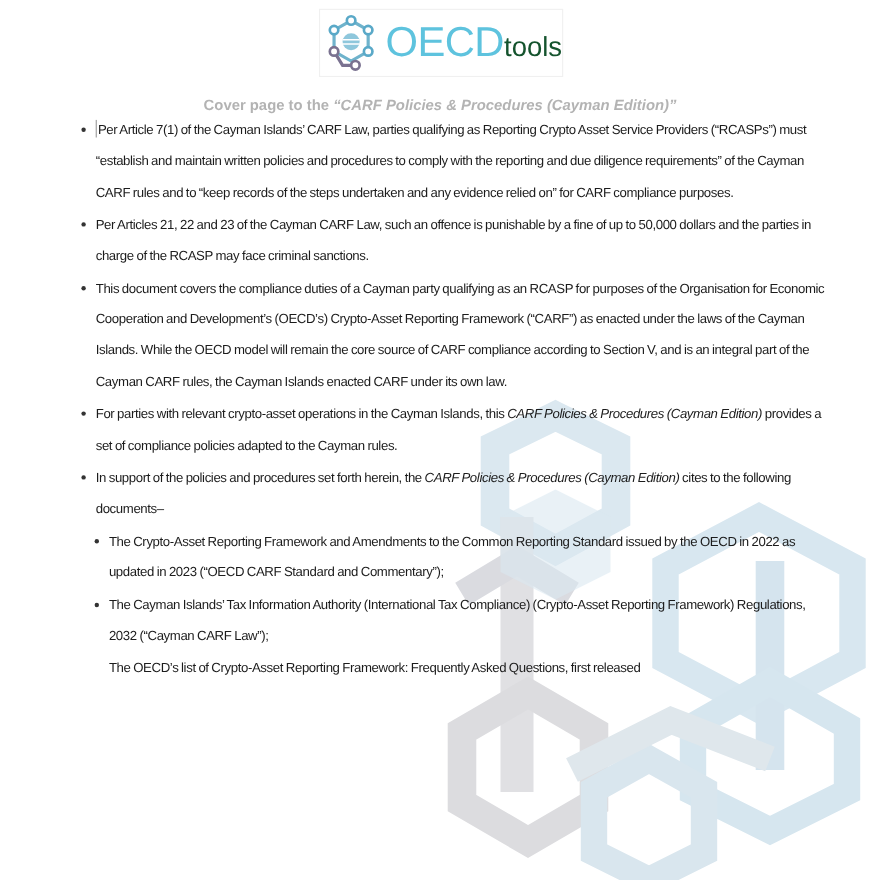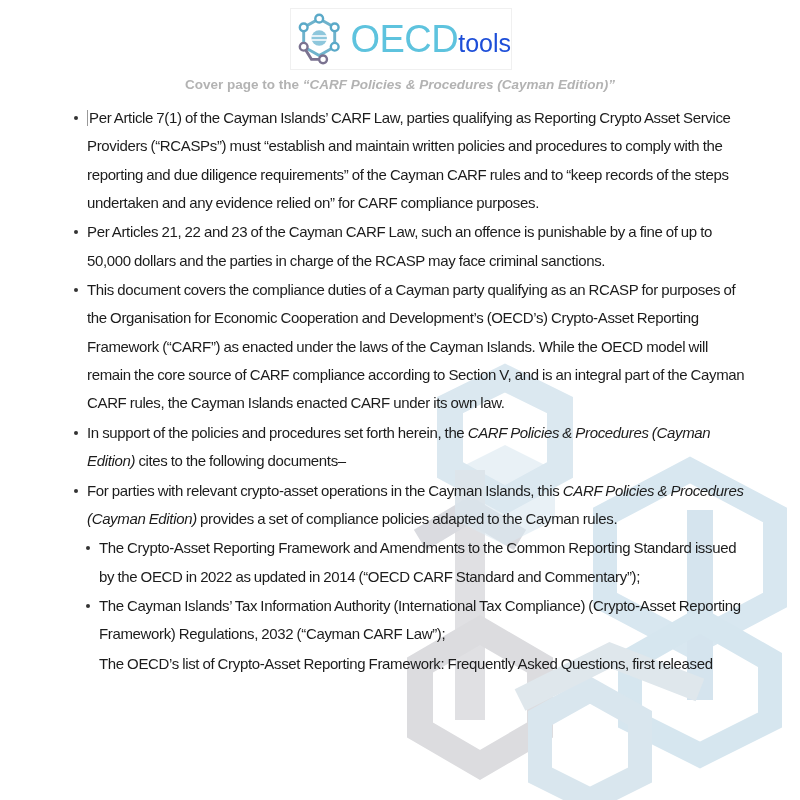--- a/index.html
+++ b/index.html
@@ -11,30 +11,30 @@
   }
   .watermark { position: absolute; left: 0; top: 0; width: 800px; height: 800px; z-index: 0; pointer-events: none; }
   .page { position: relative; z-index: 1; }
   .logo {
     position: absolute; left: 290px; top: 8px; width: 220px; height: 60px;
     border: 1px solid #f0f0f0; background: rgba(255,255,255,0.9);
     display: flex; align-items: center;
   }
   .logo svg { margin-left: 3px; }
   .logo-text { margin-left: 6px; color: #5ec3de; font-size: 38px; letter-spacing: -0.5px; line-height: 1; font-weight: normal; }
-  .logo-text .tools { font-size: 25px; color: #1d4ed8; letter-spacing: 0; }
+  .logo-text .tools { font-size: 25px; color: #14532d; letter-spacing: 0; }
   .subtitle {
-    position: absolute; left: 0; width: 800px; top: 77px; text-align: center;
+    position: absolute; left: 0; width: 800px; top: 88px; text-align: center;
     color: #b3b3b3; font-size: 13.5px; font-weight: bold;
   }
   .subtitle i { font-style: italic; }
   ul.bullets { list-style: none; margin: 0; padding: 0; position: absolute; left: 0; top: 104px; width: 800px; }
   ul.bullets li {
     position: relative; padding-left: 87px; padding-right: 50px;
-    font-size: 15px; line-height: 28.3px; letter-spacing: -0.35px; word-spacing: -0.5px;
+    font-size: 12px; line-height: 28.3px; letter-spacing: -0.35px; word-spacing: -0.5px;
     margin-bottom: 1.2px;
   }
   ul.bullets li.sub { padding-left: 99px; }
   ul.bullets li .dot {
     position: absolute; left: 74px; top: 12px; width: 4px; height: 4px; border-radius: 50%; background: #333;
   }
   ul.bullets li.sub .dot { left: 86px; }
   .cursor { display: inline-block; width: 1px; height: 16px; background: #999; vertical-align: -3px; margin-right: 1px; }
 </style>
 </head>
@@ -101,29 +101,29 @@
     <li>
       <span class="dot"></span>
       <span>Per Articles 21, 22 and 23 of the Cayman CARF Law, such an offence is punishable by a fine of up to 50,000 dollars and the parties in charge of the RCASP may face criminal sanctions.</span>
     </li>
     <li>
       <span class="dot"></span>
       <span>This document covers the compliance duties of a Cayman party qualifying as an RCASP for purposes of the Organisation for Economic Cooperation and Development’s (OECD’s) Crypto-Asset Reporting Framework (“CARF”) as enacted under the laws of the Cayman Islands. While the OECD model will remain the core source of CARF compliance according to Section V, and is an integral part of the Cayman CARF rules, the Cayman Islands enacted CARF under its own law.</span>
     </li>
     <li>
       <span class="dot"></span>
-      <span>In support of the policies and procedures set forth herein, the </span><i>CARF Policies &amp; Procedures (Cayman Edition)</i><span> cites to the following documents–</span>
+      <span>For parties with relevant crypto-asset operations in the Cayman Islands, this </span><i>CARF Policies &amp; Procedures (Cayman Edition)</i><span> provides a set of compliance policies adapted to the Cayman rules.</span>
     </li>
     <li>
       <span class="dot"></span>
-      <span>For parties with relevant crypto-asset operations in the Cayman Islands, this </span><i>CARF Policies &amp; Procedures (Cayman Edition)</i><span> provides a set of compliance policies adapted to the Cayman rules.</span>
+      <span>In support of the policies and procedures set forth herein, the </span><i>CARF Policies &amp; Procedures (Cayman Edition)</i><span> cites to the following documents–</span>
     </li>
     <li class="sub">
       <span class="dot"></span>
-      <span>The Crypto-Asset Reporting Framework and Amendments to the Common Reporting Standard issued by the OECD in 2022 as updated in 2014 (“OECD CARF Standard and Commentary”);</span>
+      <span>The Crypto-Asset Reporting Framework and Amendments to the Common Reporting Standard issued by the OECD in 2022 as updated in 2023 (“OECD CARF Standard and Commentary”);</span>
     </li>
     <li class="sub">
       <span class="dot"></span>
       <span>The Cayman Islands’ Tax Information Authority (International Tax Compliance) (Crypto-Asset Reporting Framework) Regulations, 2032 (“Cayman CARF Law”);</span>
     </li>
     <li class="sub">
       
       <span>The OECD’s list of Crypto-Asset Reporting Framework: Frequently Asked Questions, first released</span>
     </li>
   </ul>

